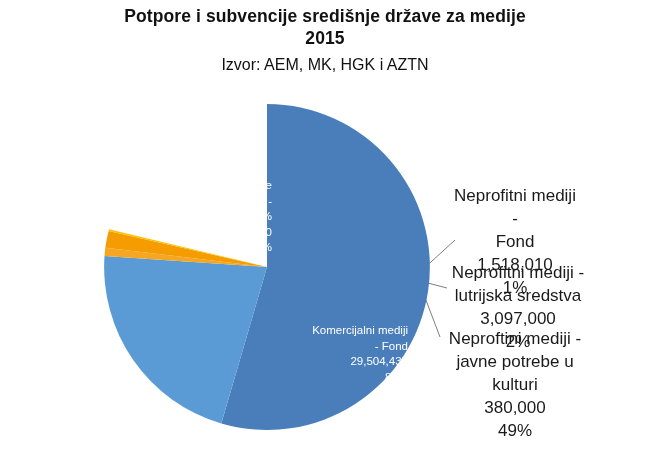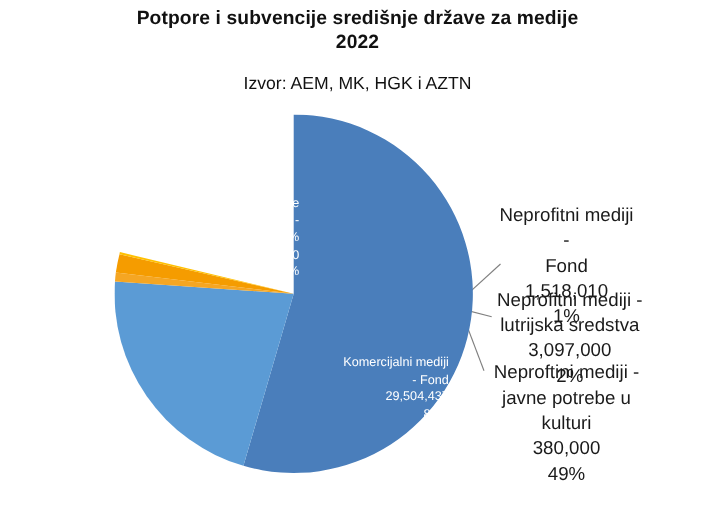--- a/index.html
+++ b/index.html
@@ -32,21 +32,21 @@
     font-weight: bold;
     line-height: 1.25;
     color: #111111;
     letter-spacing: 0.1px;
     padding: 0 40px;
   }
   .chart-subtitle {
     font-size: 16px;
     font-weight: normal;
     color: #111111;
-    margin-top: 18px;
+    margin-top: 6px;
   }
   .pie-wrap {
     position: absolute;
     left: 104px;
     top: 104px;
     width: 326px;
     height: 326px;
   }
   .pie-wrap svg {
     display: block;
@@ -108,21 +108,21 @@
   }
 </style>
 </head>
 <body>
 
 <div id="chart-root">
 
   <div class="title-block">
     <div class="chart-title">
       <div>Potpore i subvencije središnje države za medije</div>
-      <div>2022</div>
+      <div>2015</div>
     </div>
     <div class="chart-subtitle">Izvor: AEM, MK, HGK i AZTN</div>
   </div>
 
   <svg id="leader-svg">
     <line class="leader" x1="455" y1="240" x2="420" y2="272"></line>
     <line class="leader" x1="447" y1="288" x2="420" y2="281"></line>
     <line class="leader" x1="440" y1="337" x2="421" y2="287"></line>
   </svg>
 

